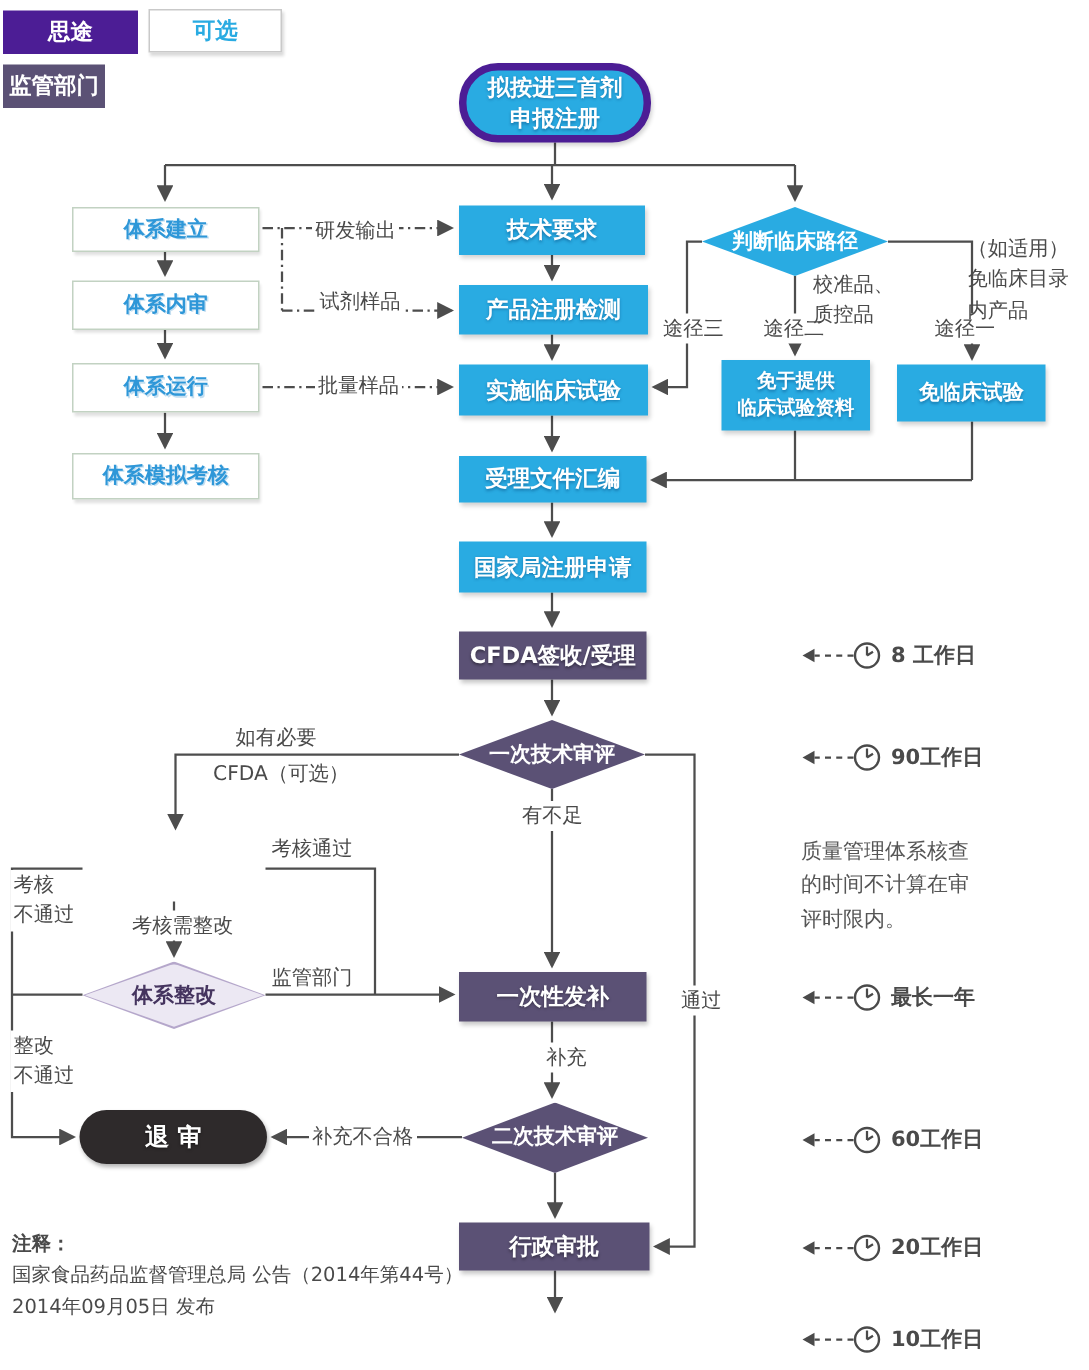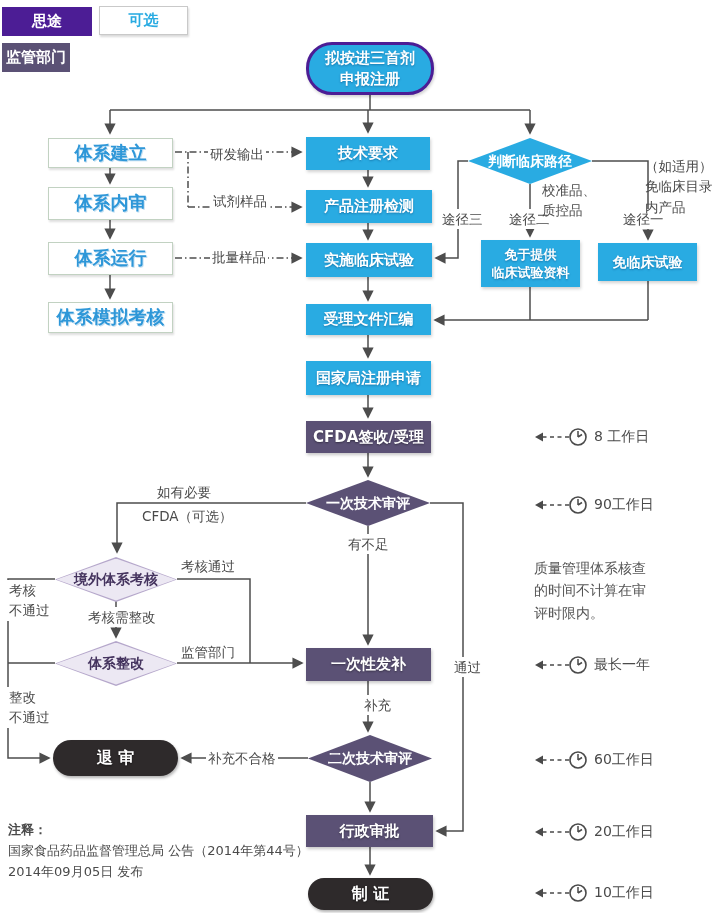--- a/index.html
+++ b/index.html
@@ -7,39 +7,39 @@
          font-family:"DejaVu Sans","Liberation Sans",sans-serif;}
   #flow-lines{position:absolute;left:0;top:0;z-index:1;}
   .node{position:absolute;z-index:3;display:flex;align-items:center;justify-content:center;
         text-align:center;box-sizing:border-box;font-weight:bold;white-space:pre-line;line-height:1.35;}
   .blue{background:#29abe2;color:#fff;font-size:15px;text-shadow:0 1px 2px rgba(0,60,110,.45);
         box-shadow:1px 2px 3px rgba(0,0,0,.18);}
   .purple{background:#5b5175;color:#fff;font-size:15px;text-shadow:0 1px 2px rgba(0,0,0,.4);
         box-shadow:1px 2px 3px rgba(0,0,0,.22);}
   .pill{background:#2e2a2b;color:#fff;border-radius:19px;font-size:16px;
         box-shadow:1px 2px 3px rgba(0,0,0,.3);text-shadow:0 1px 2px rgba(0,0,0,.5);}
-  .outline{background:#fff;border:1px solid #c2d2c2;color:#2e97d8;font-size:18px;
+  .outline{background:#fff;border:1px solid #c2d2c2;color:#2e97d8;font-size:14px;
         box-shadow:1px 2px 2px rgba(0,0,0,.13);text-shadow:1px 1px 0 rgba(190,220,240,.9);}
-  .start{border-radius:26px;border:3px solid #4c1d95;}
+  .start{border-radius:26px;border:5px solid #4c1d95;}
   .diamond{clip-path:polygon(50% 0,100% 50%,50% 100%,0 50%);}
   .blue-d{background:#29abe2;color:#fff;font-size:14px;filter:drop-shadow(1px 2px 2px rgba(0,0,0,.25));}
   .purple-d{background:#5b5175;color:#fff;font-size:14px;filter:drop-shadow(1px 2px 2px rgba(0,0,0,.3));}
   .lav-outer{position:absolute;z-index:3;background:#b5a7cb;clip-path:polygon(50% 0,100% 50%,50% 100%,0 50%);
         filter:drop-shadow(1px 2px 2px rgba(0,0,0,.18));}
   .lav-inner{position:absolute;inset:1.5px;background:#ece8f3;clip-path:polygon(50% 0,100% 50%,50% 100%,0 50%);
         display:flex;align-items:center;justify-content:center;color:#45345f;font-weight:bold;font-size:14px;}
   .lbl{position:absolute;z-index:2;color:#4a4a4a;font-size:13.5px;line-height:1.5;white-space:pre-line;}
   .bgw{background:#fff;padding:0 2px;}
   .legend{position:absolute;z-index:3;display:flex;align-items:center;justify-content:center;
         font-weight:bold;font-size:15px;box-sizing:border-box;}
   .lg-blue{background:#4c1d95;color:#fff;}
   .lg-purple{background:#5b5175;color:#fff;}
   .lg-opt{background:#fff;border:1px solid #c9c9c9;color:#29abe2;box-shadow:1px 2px 2px rgba(0,0,0,.15);}
   .timer{position:absolute;left:533px;height:22px;z-index:2;display:flex;align-items:center;gap:5px;
-        color:#4a4a4a;font-size:14px;}
+        color:#4a4a4a;font-size:14px;font-weight:bold;}
   .dashl{stroke:#4a4a4a;stroke-width:1.5;stroke-dasharray:4 3.5;fill:none;}
   .ahf{fill:#4a4a4a;}
   .clk{fill:#fff;stroke:#4a4a4a;stroke-width:1.6;}
   .clkh{stroke:#4a4a4a;stroke-width:1.5;fill:none;}
   .notes{position:absolute;left:8px;top:820px;z-index:2;color:#4a4a4a;font-size:13px;line-height:1.6;}
   .notes .t{font-weight:bold;}
   .sys-note{position:absolute;left:534px;top:557px;width:132px;z-index:2;color:#555;
         font-size:14px;line-height:1.6;white-space:pre-line;}
 </style>
 </head>
@@ -114,33 +114,29 @@
   <div class="node outline" style="left:48px;top:242px;width:125px;height:33px">体系运行</div>
 
   <div class="node blue" style="left:306px;top:137px;width:124px;height:33px">技术要求</div>
   <div class="node blue" style="left:306px;top:190px;width:126px;height:33px">产品注册检测</div>
   <div class="node blue" style="left:306px;top:243px;width:126px;height:34px">实施临床试验</div>
   <div class="node blue" style="left:306px;top:304px;width:125px;height:31px">受理文件汇编</div>
   <div class="node blue" style="left:306px;top:361px;width:125px;height:34px">国家局注册申请</div>
   <div class="node purple" style="left:306px;top:421px;width:125px;height:32px">CFDA签收/受理</div>
   <div class="node purple" style="left:306px;top:648px;width:125px;height:33px">一次性发补</div>
   <div class="node purple" style="left:306px;top:815px;width:127px;height:32px">行政审批</div>
-  <div class="node pill" style="left:308px;top:878px;width:125px;height:32px">制 证</div>
   <div class="node pill" style="left:53px;top:740px;width:125px;height:36px">退 审</div>
 
   <div class="node blue" style="left:481px;top:240px;width:99px;height:47px;font-size:13px">免于提供
 临床试验资料</div>
   <div class="node blue" style="left:598px;top:243px;width:99px;height:38px;font-size:14px">免临床试验</div>
 
   <div class="node diamond blue-d" style="left:468px;top:138px;width:124px;height:46px">判断临床路径</div>
   <div class="node diamond purple-d" style="left:306px;top:480px;width:124px;height:46px">一次技术审评</div>
   <div class="node diamond purple-d" style="left:308px;top:735px;width:124px;height:47px">二次技术审评</div>
-  <div class="lav-outer" style="left:55px;top:557px;width:122px;height:45px">
-    <div class="lav-inner">境外体系考核</div>
-  </div>
   <div class="lav-outer" style="left:55px;top:641px;width:122px;height:45px">
     <div class="lav-inner">体系整改</div>
   </div>
 
   <div class="lbl bgw" style="left:208px;top:144px">研发输出</div>
   <div class="lbl bgw" style="left:211px;top:191px">试剂样品</div>
   <div class="lbl bgw" style="left:210px;top:247px">批量样品</div>
   <div class="lbl bgw" style="left:440px;top:209px">途径三</div>
   <div class="lbl bgw" style="left:507px;top:209px">途径二</div>
   <div class="lbl bgw" style="left:621px;top:209px">途径一</div>

